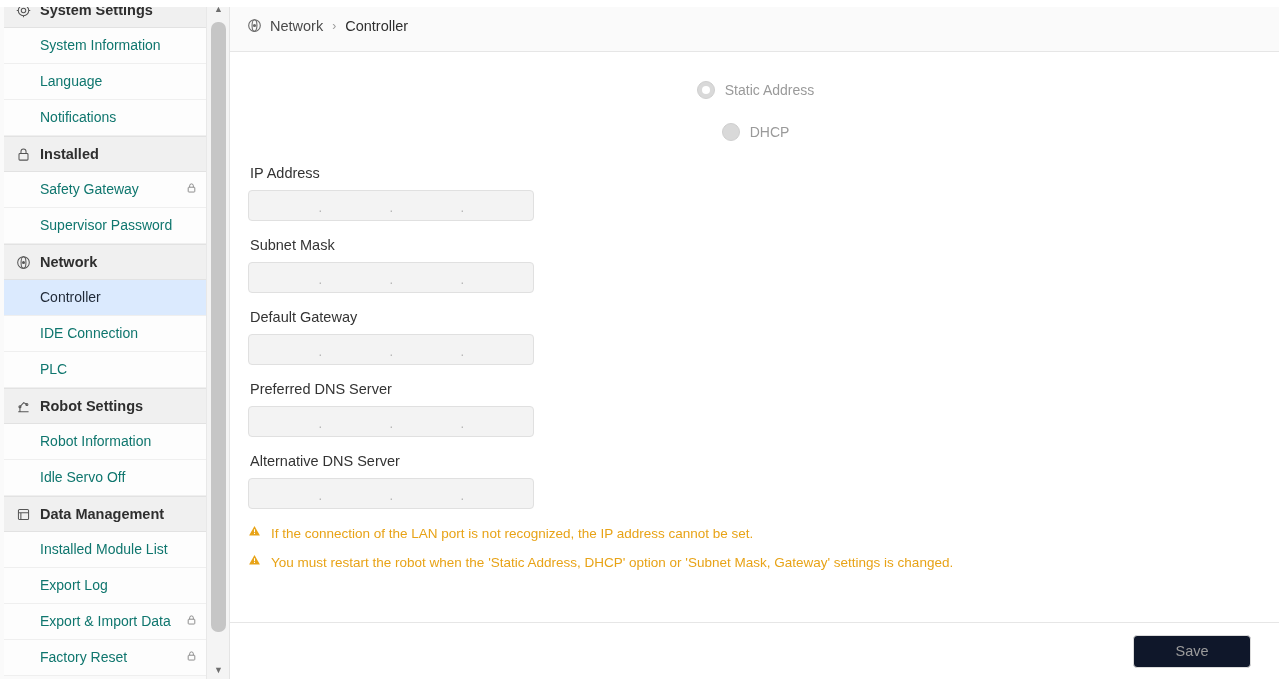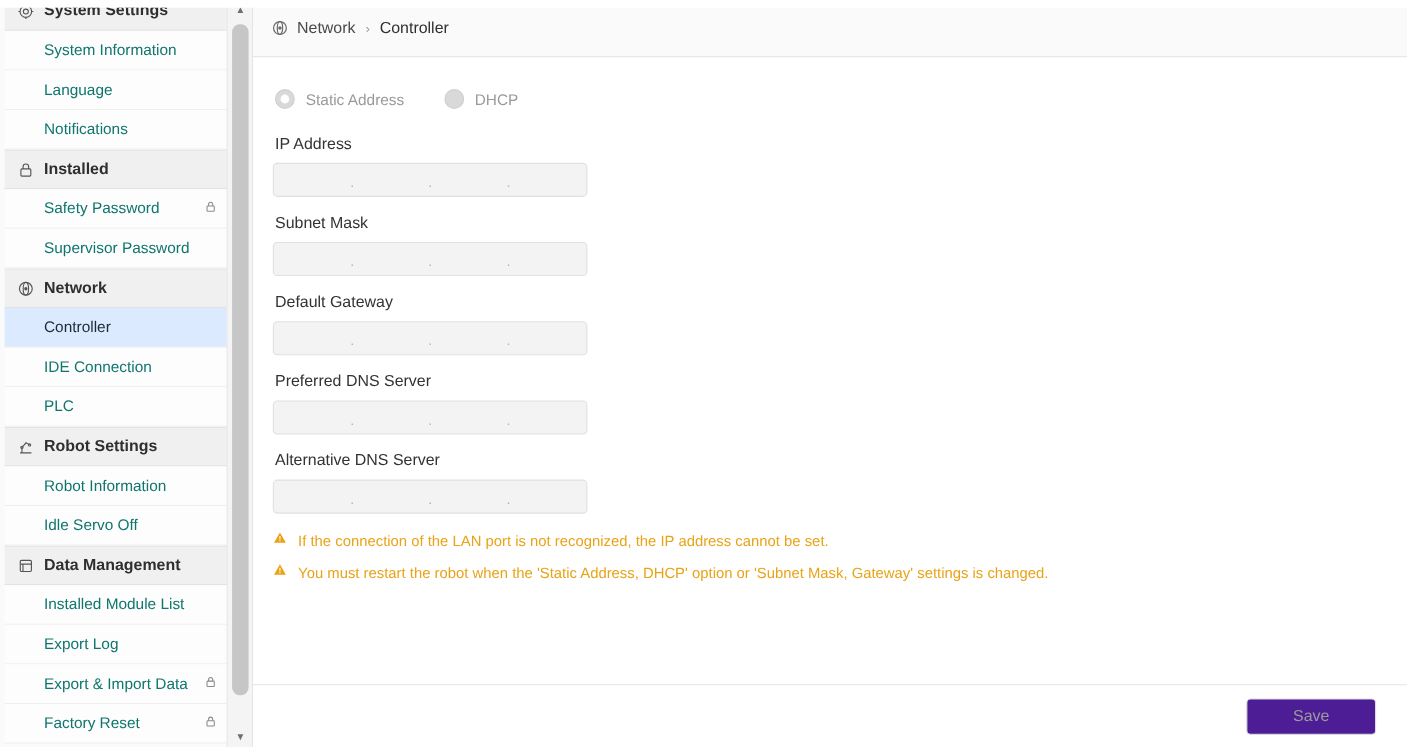--- a/index.html
+++ b/index.html
@@ -148,22 +148,23 @@
   .content {
     flex: 1;
     padding: 18px 18px 0 18px;
     overflow: hidden;
     position: relative;
   }
 
   .radio-row {
     display: flex;
     align-items: center;
-    gap: 36px;
+    gap: 24px;
     margin: 11px 0 24px 2px;
+    flex-direction: column;
   }
   .radio {
     display: flex;
     align-items: center;
     gap: 10px;
     font-size: 14px;
     color: #9a9a9a;
   }
   .radio .dot {
     width: 18px; height: 18px;
@@ -233,21 +234,21 @@
     border-top: 1px solid #e6e6e6;
     background: #ffffff;
     display: flex;
     align-items: center;
     justify-content: flex-end;
     padding: 0 28px;
   }
   .save-btn {
     width: 118px;
     height: 33px;
-    background: #4c1d95;
+    background: #0f172a;
     border: 1px solid #dcdcdc;
     border-radius: 4px;
     color: #9b9b9b;
     font-size: 14.5px;
     display: flex;
     align-items: center;
     justify-content: center;
   }
 
   .topstrip {
@@ -289,21 +290,21 @@
           <div class="group-header">
             <span class="gicon">
               <svg width="15" height="15" viewBox="0 0 16 16" fill="none" stroke="currentColor" stroke-width="1.1">
                 <rect x="3.2" y="7" width="9.6" height="7" rx="1"></rect>
                 <path d="M5.3 7V4.9a2.7 2.7 0 0 1 5.4 0V7"></path>
               </svg>
             </span>
             <span>Installed</span>
           </div>
           <div class="sb-item">
-            <span class="sb-label">Safety Password</span>
+            <span class="sb-label">Safety Gateway</span>
             <span class="lock"><svg width="11" height="12" viewBox="0 0 16 16" fill="none" stroke="currentColor" stroke-width="1.4">
                 <rect x="3.2" y="7" width="9.6" height="7" rx="1"></rect>
                 <path d="M5.3 7V4.9a2.7 2.7 0 0 1 5.4 0V7"></path>
               </svg></span>
           </div>
           <div class="sb-item two-line">
             <span class="sb-label">Supervisor Password</span>
           </div>
           <div class="group-header">
             <span class="gicon">

